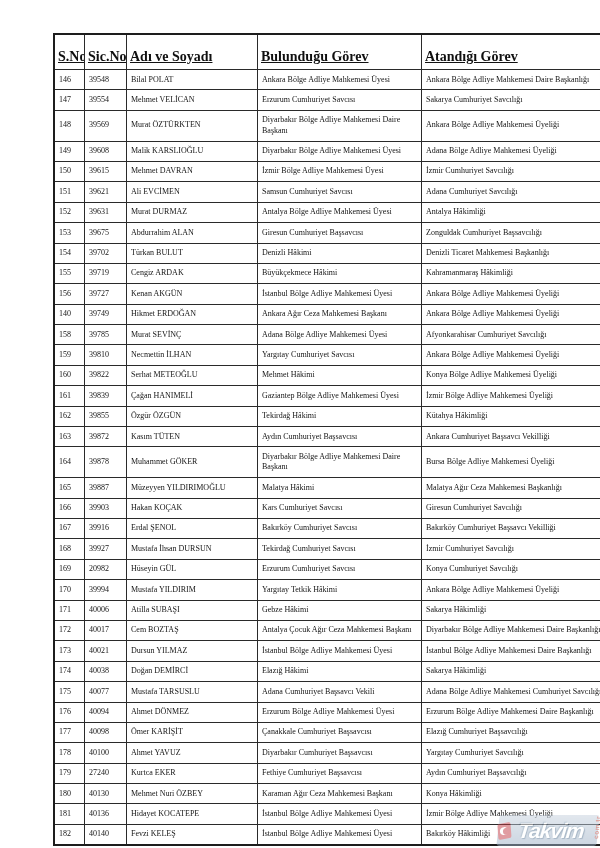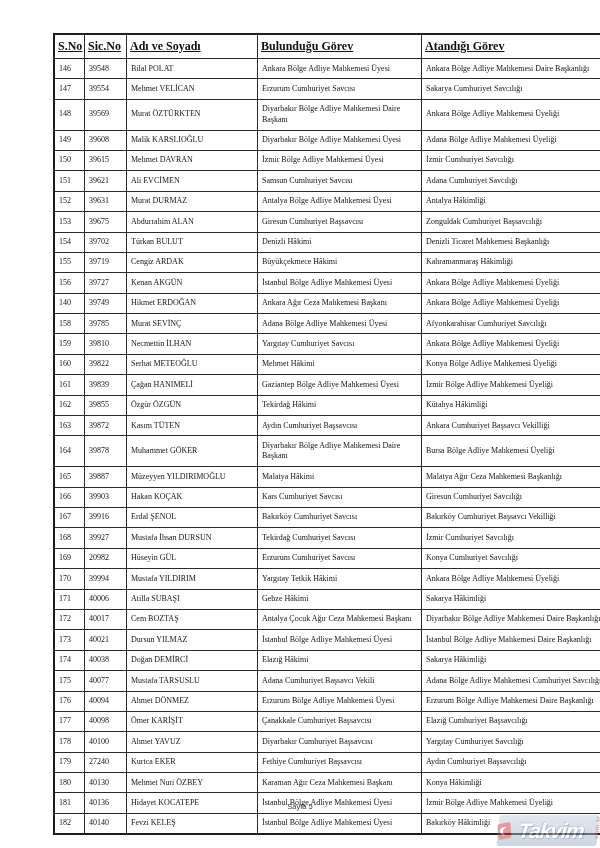--- a/index.html
+++ b/index.html
@@ -13,22 +13,22 @@
     position:absolute; left:53px; top:33px; width:534px;
     border-collapse:collapse; table-layout:fixed;
     border:2px solid #1d1d1d;
   }
   table.roster th, table.roster td {
     border:1px solid #2a2a2a;
     vertical-align:middle;
     overflow:hidden;
   }
   table.roster th {
-    font-size:12px; font-weight:bold; text-decoration:underline;
-    text-align:left; padding:4px 2px 4px 3px; color:#101010;
+    font-size:14px; font-weight:bold; text-decoration:underline;
+    text-align:left; padding:14px 2px 4px 3px; color:#101010;
     white-space:nowrap;
   }
   table.roster td {
     font-size:8px; line-height:1.3; color:#141414;
     padding:4.5px 3px 4.5px 4px;
   }
   .c0 { width:24px; }
   .c1 { width:36px; }
   .c2 { width:125px; }
   .c3 { width:158px; }
@@ -350,21 +350,20 @@
         <tr>
           <td class="c0">182</td>
           <td class="c1">40140</td>
           <td class="c2">Fevzi KELEŞ</td>
           <td class="c3">İstanbul Bölge Adliye Mahkemesi Üyesi</td>
           <td class="c4">Bakırköy Hâkimliği</td>
         </tr>
       </tbody>
   </table>
 
-  <div class="page-footer">Sayfa 5</div>
 
   <div class="watermark">
     <div class="wm-panel">
       <span class="wm-flag">
         <span class="wm-crescent"></span>
       </span>
       <span class="wm-brand">Takvim</span>
       <span class="wm-domain">com.tr</span>
     </div>
   </div>

